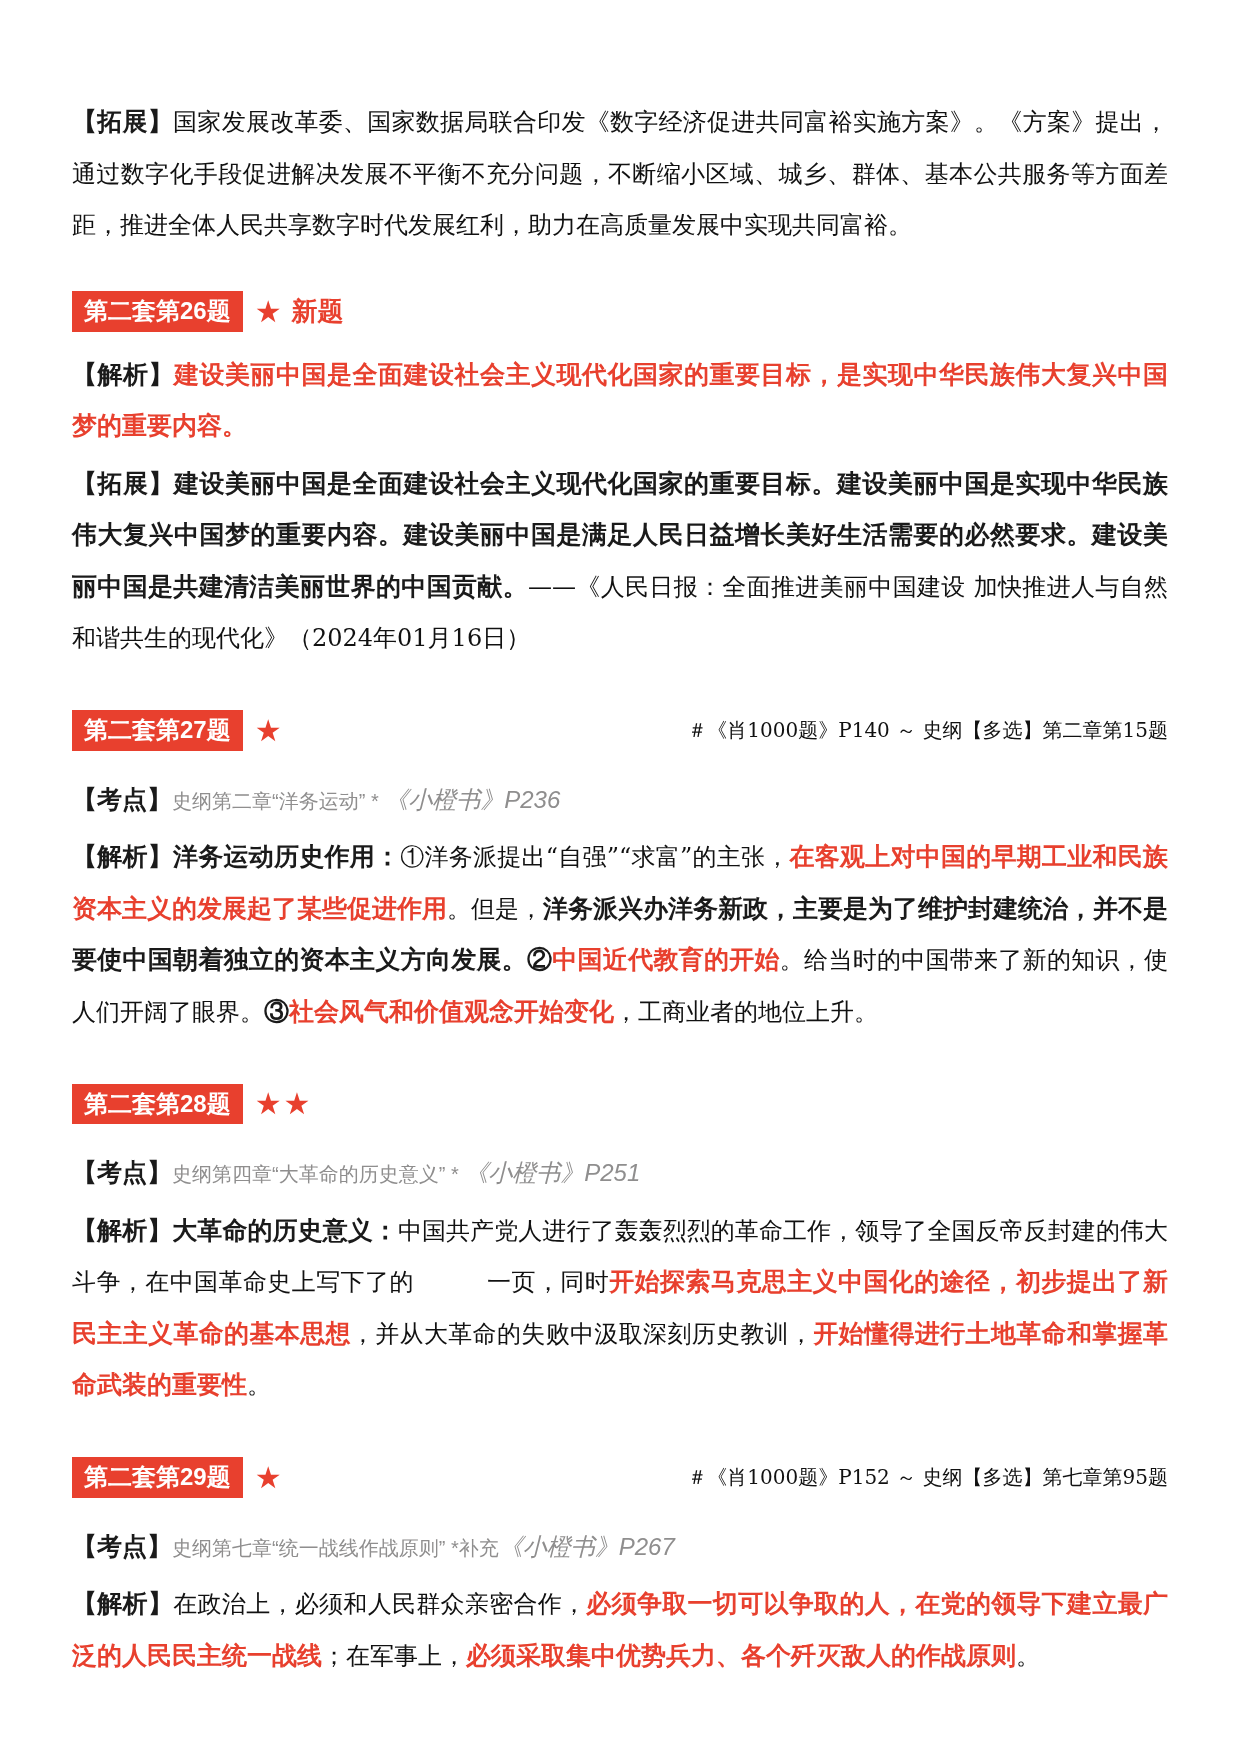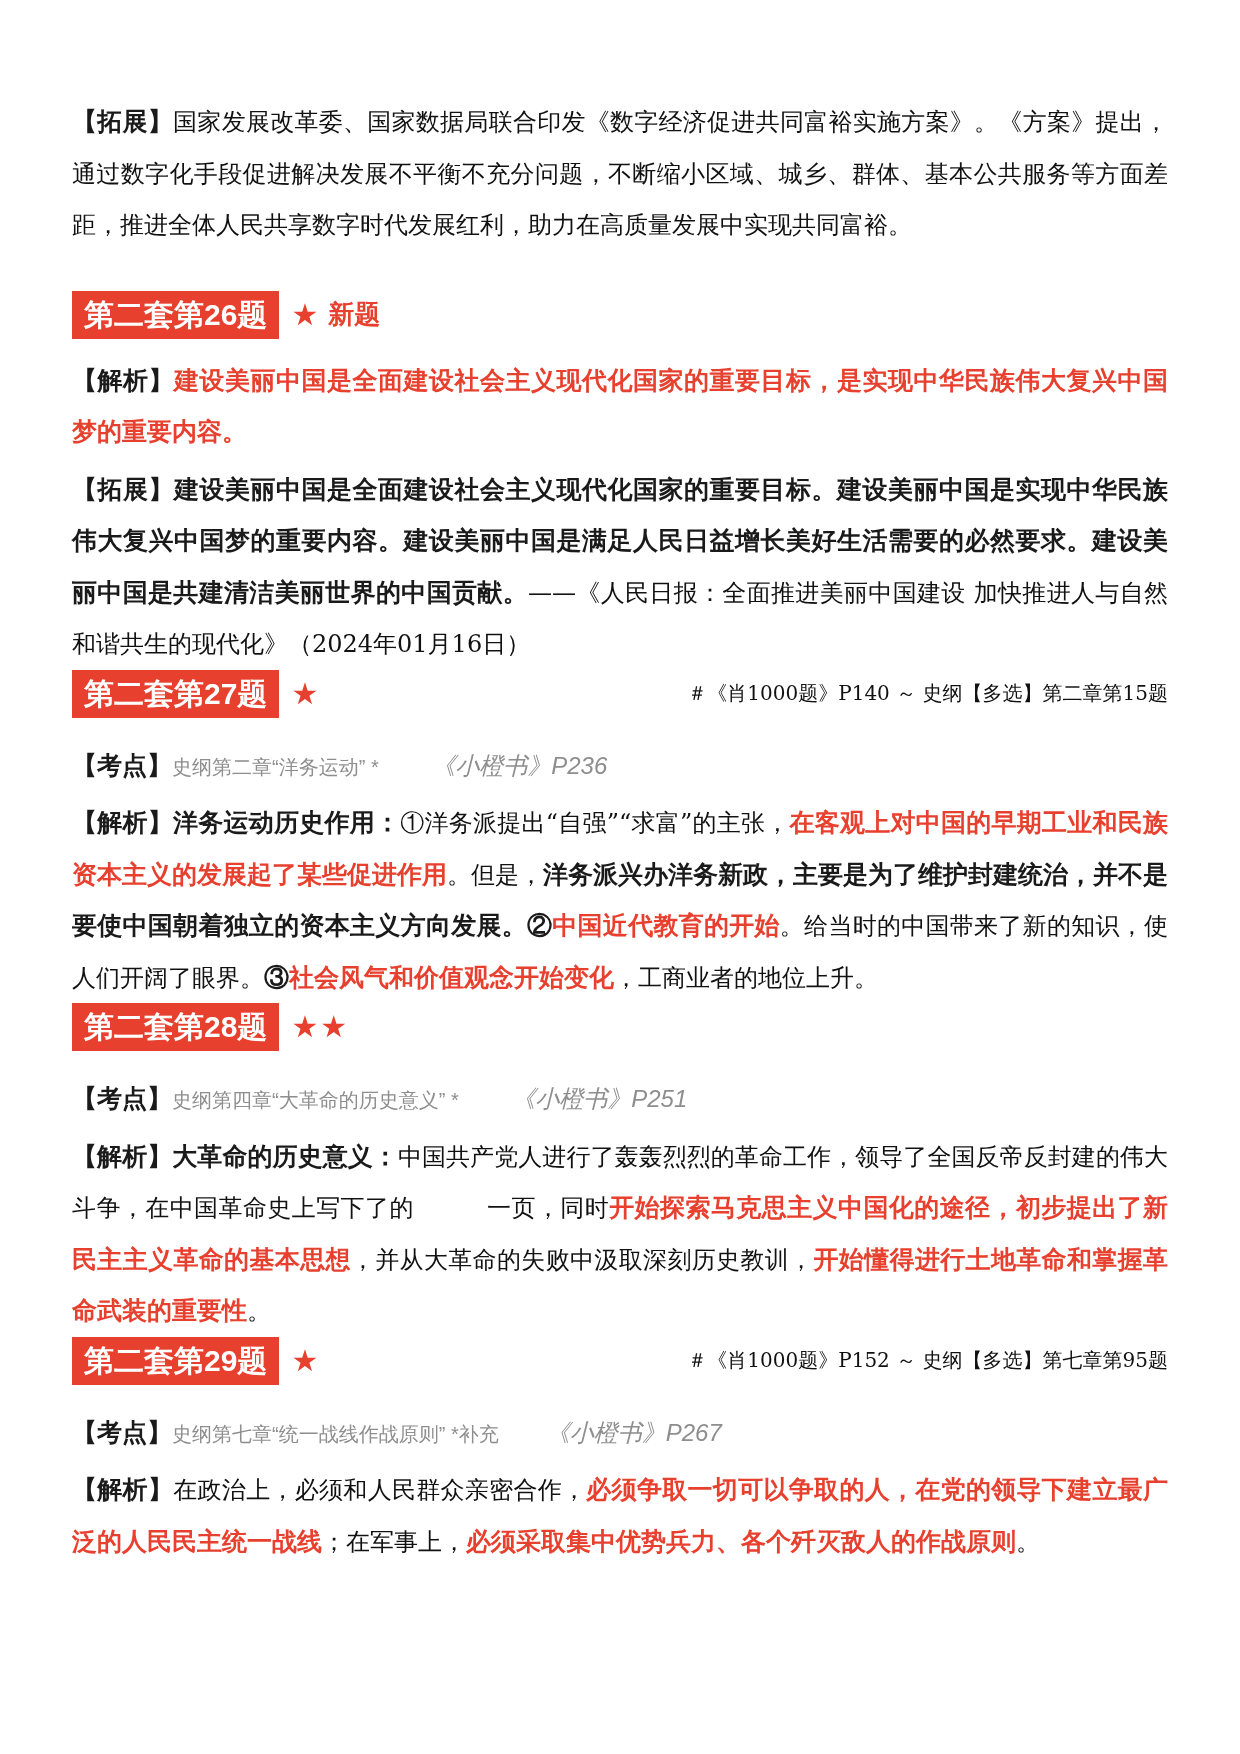--- a/index.html
+++ b/index.html
@@ -18,31 +18,31 @@
   .para {
     font-size: 25px; line-height: 2.06;
     text-align: justify;
   }
   .seg { white-space: pre-wrap; }
   .seg-label   { font-weight: 700; color: var(--ink); font-family: "Liberation Sans", sans-serif; }
   .seg-boldblack { font-weight: 700; color: var(--ink); font-family: "Liberation Sans", sans-serif; }
   .seg-red     { font-weight: 700; color: var(--accent); font-family: "Liberation Sans", sans-serif; }
   .seg-kai     { font-family: "DejaVu Serif", serif; font-size: 24px; color: #111; }
   .seg-gray    { color: var(--muted); font-size: 20px; }
-  .seg-grayitalic { color: var(--muted); font-size: 24px; font-style: italic; margin-left: 47px; }
+  .seg-grayitalic { color: var(--muted); font-size: 24px; font-style: italic; }
   .qheader {
     display: flex; align-items: center;
-    margin-bottom: 10px;
+    margin-top: 46px; margin-bottom: 10px;
     min-height: 42px;
   }
   .qheader.first { margin-top: 40px; }
   .badge {
     display: inline-block;
     background: var(--accent); color: #ffffff;
-    font-weight: 700; font-size: 30px;
+    font-weight: 700; font-size: 24px;
     padding: 4px 12px 5px 12px;
     line-height: 1.3;
   }
   .stars {
     color: var(--accent); font-size: 30px;
     margin-left: 12px; letter-spacing: 2px;
     line-height: 1;
   }
   .tag {
     color: var(--accent); font-weight: 700;

